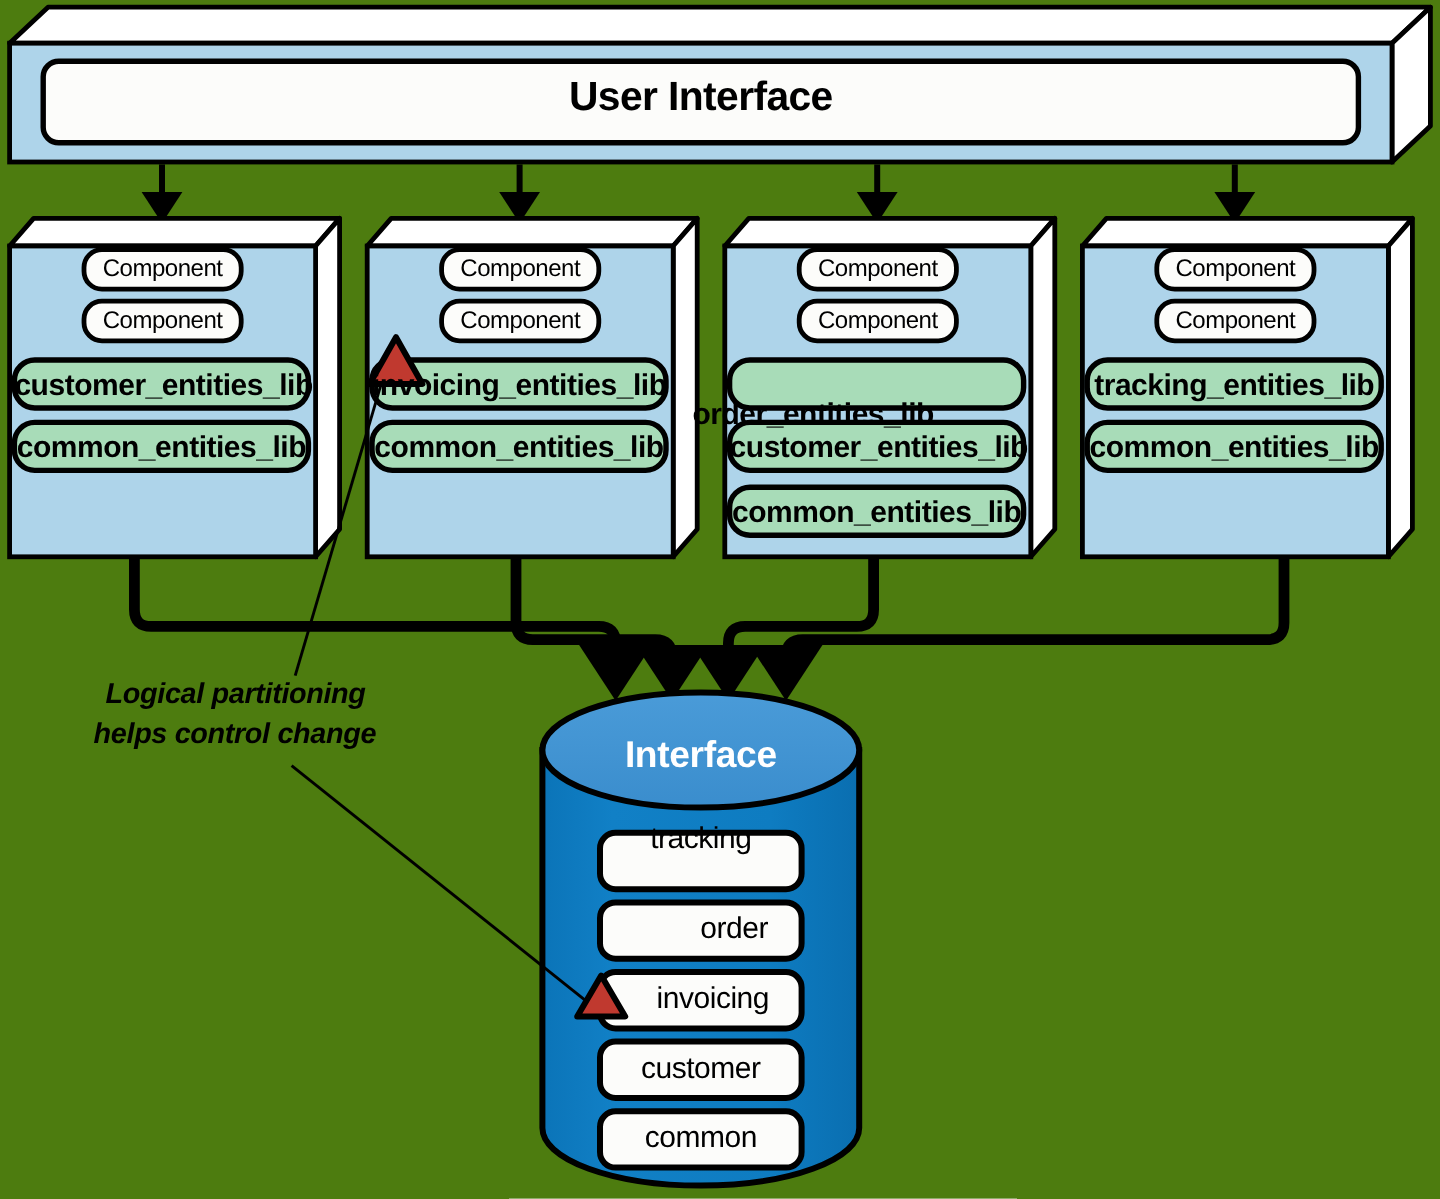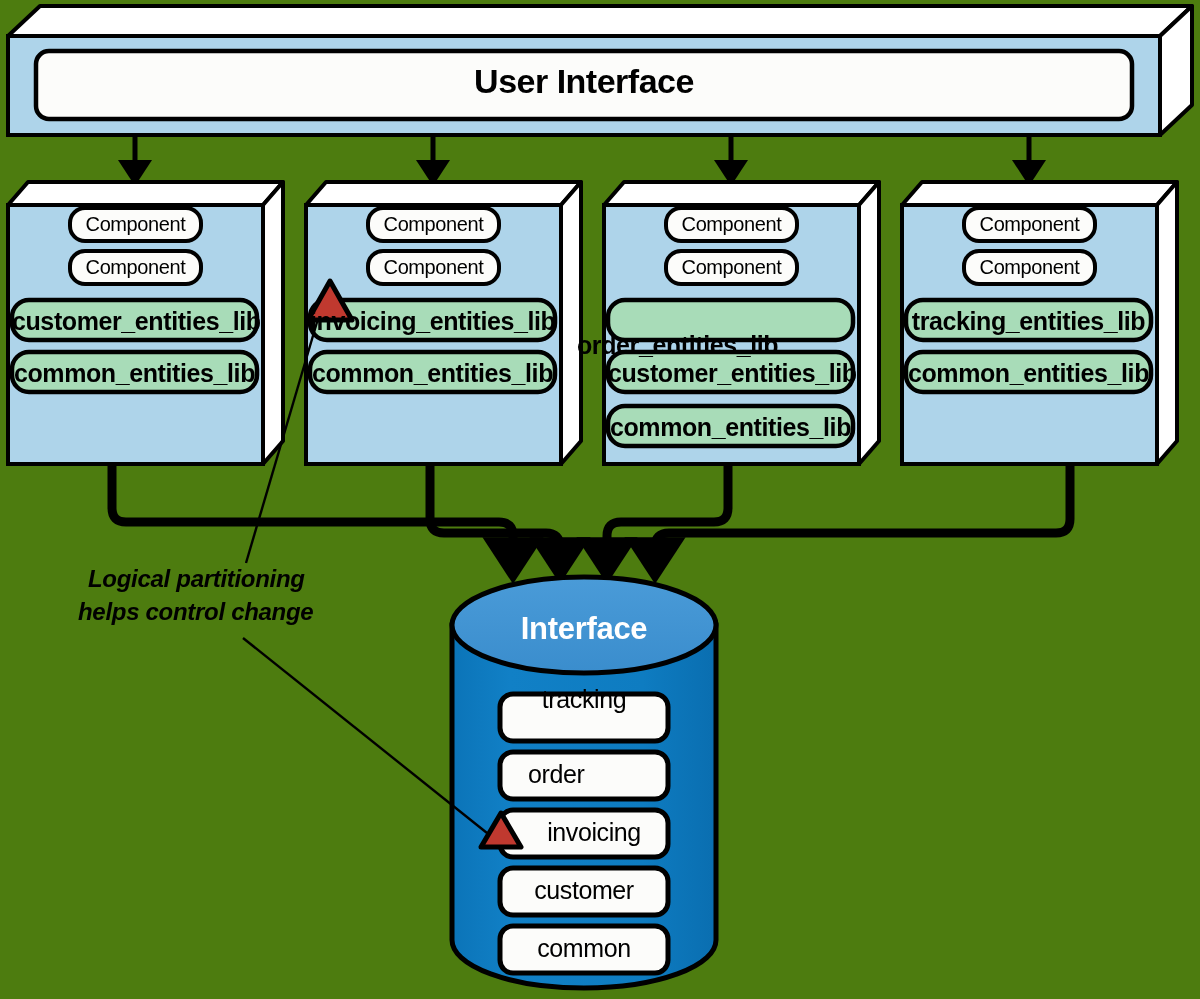--- a/index.html
+++ b/index.html
@@ -208,21 +208,21 @@
   <div class="txt lib-label" style="left:608px; top:413px; width:245px; text-align:center;">common_entities_lib</div>
 
   <div class="txt comp-label" style="left:964px; top:213px; width:131px; text-align:center;">Component</div>
   <div class="txt comp-label" style="left:964px; top:256px; width:131px; text-align:center;">Component</div>
   <div class="txt lib-label" style="left:906px; top:307px; width:245px; text-align:center;">tracking_entities_lib</div>
   <div class="txt lib-label" style="left:906px; top:359px; width:245px; text-align:center;">common_entities_lib</div>
 
   <div class="txt db-title" style="left:452px; top:611px; width:264px; text-align:center;">Interface</div>
 
   <div class="txt table-label" style="left:500px; top:685px; width:168px; text-align:center;">tracking</div>
-  <div class="txt table-label" style="left:528px; top:760px; width:168px; text-align:left;">order</div>
+  <div class="txt table-label" style="left:472px; top:760px; width:168px; text-align:right;">order</div>
   <div class="txt table-label" style="left:510px; top:818px; width:168px; text-align:center;">invoicing</div>
   <div class="txt table-label" style="left:500px; top:876px; width:168px; text-align:center;">customer</div>
   <div class="txt annot" style="left:88px; top:565px;">Logical partitioning</div>
 
   <div class="txt table-label" style="left:500px; top:934px; width:168px; text-align:center;">common</div>
   <div class="txt annot" style="left:78px; top:598px;">helps control change</div>
 
 </div>
 
 </body></html>

